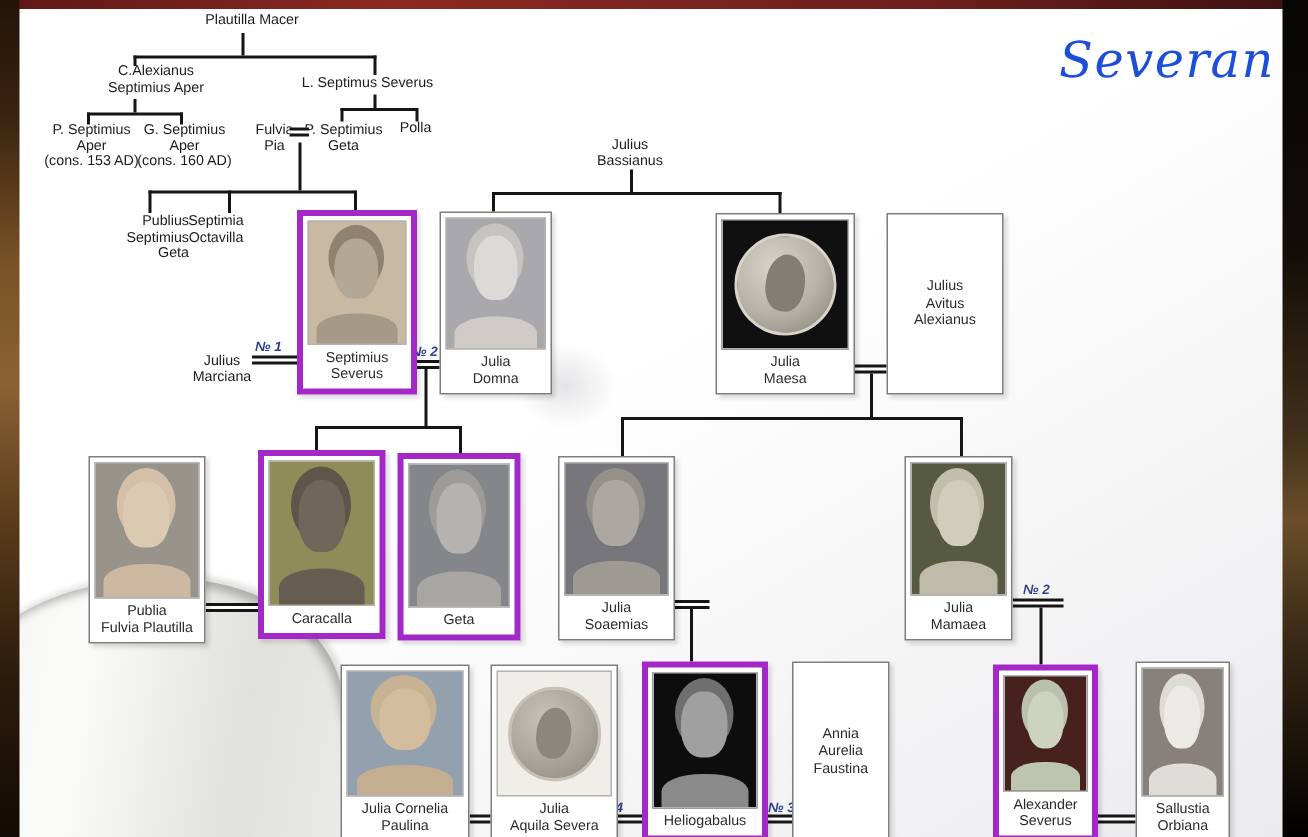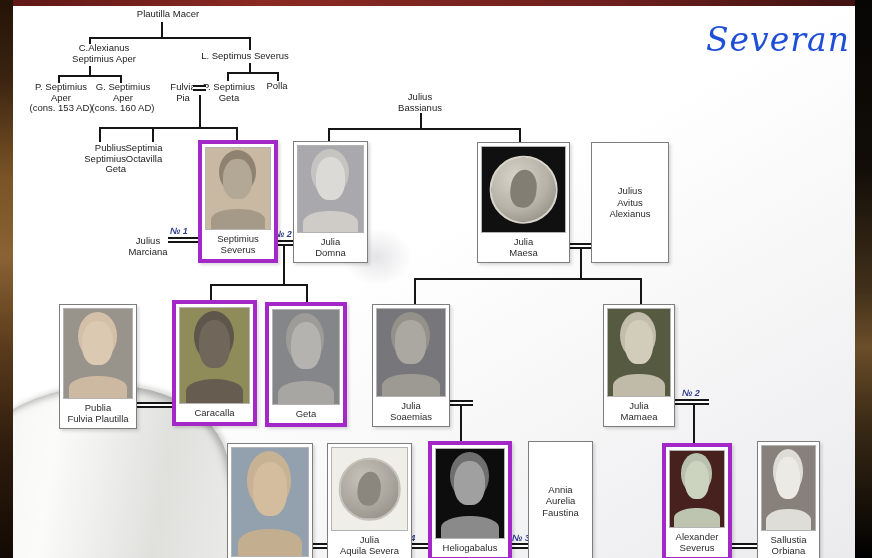--- a/index.html
+++ b/index.html
@@ -209,20 +209,22 @@
       </div>
       <div class="bcap">Julia
 Mamaea</div>
     </div>
     <div class="pbox gray" style="left: 227px; top: 443px; width: 86px; height: 118px;">
       <div class="photo" style="background: rgb(147, 160, 173);">
         <div class="hair" style="background: rgb(200, 178, 148);"></div>
         <div class="face" style="background: rgb(211, 189, 158);"></div>
         <div class="bodyp" style="background: rgb(196, 174, 144);"></div>
       </div>
+      <div class="bcap">Julia Cornelia
+Paulina</div>
     </div>
     <div class="pbox gray" style="left: 327px; top: 443px; width: 85px; height: 118px;">
       <div class="photo" style="background: rgb(240, 238, 233);">
         <div class="coin" style="background: radial-gradient(circle at 38% 32%, rgb(198, 194, 185), rgb(169, 165, 156) 55%, rgb(139, 135, 126) 100%); border: 2px solid rgb(198, 194, 185);">
           <div class="cprof" style="background: rgb(139, 135, 126);"></div>
         </div>
       </div>
       <div class="bcap">Julia
 Aquila Severa</div>
     </div>

